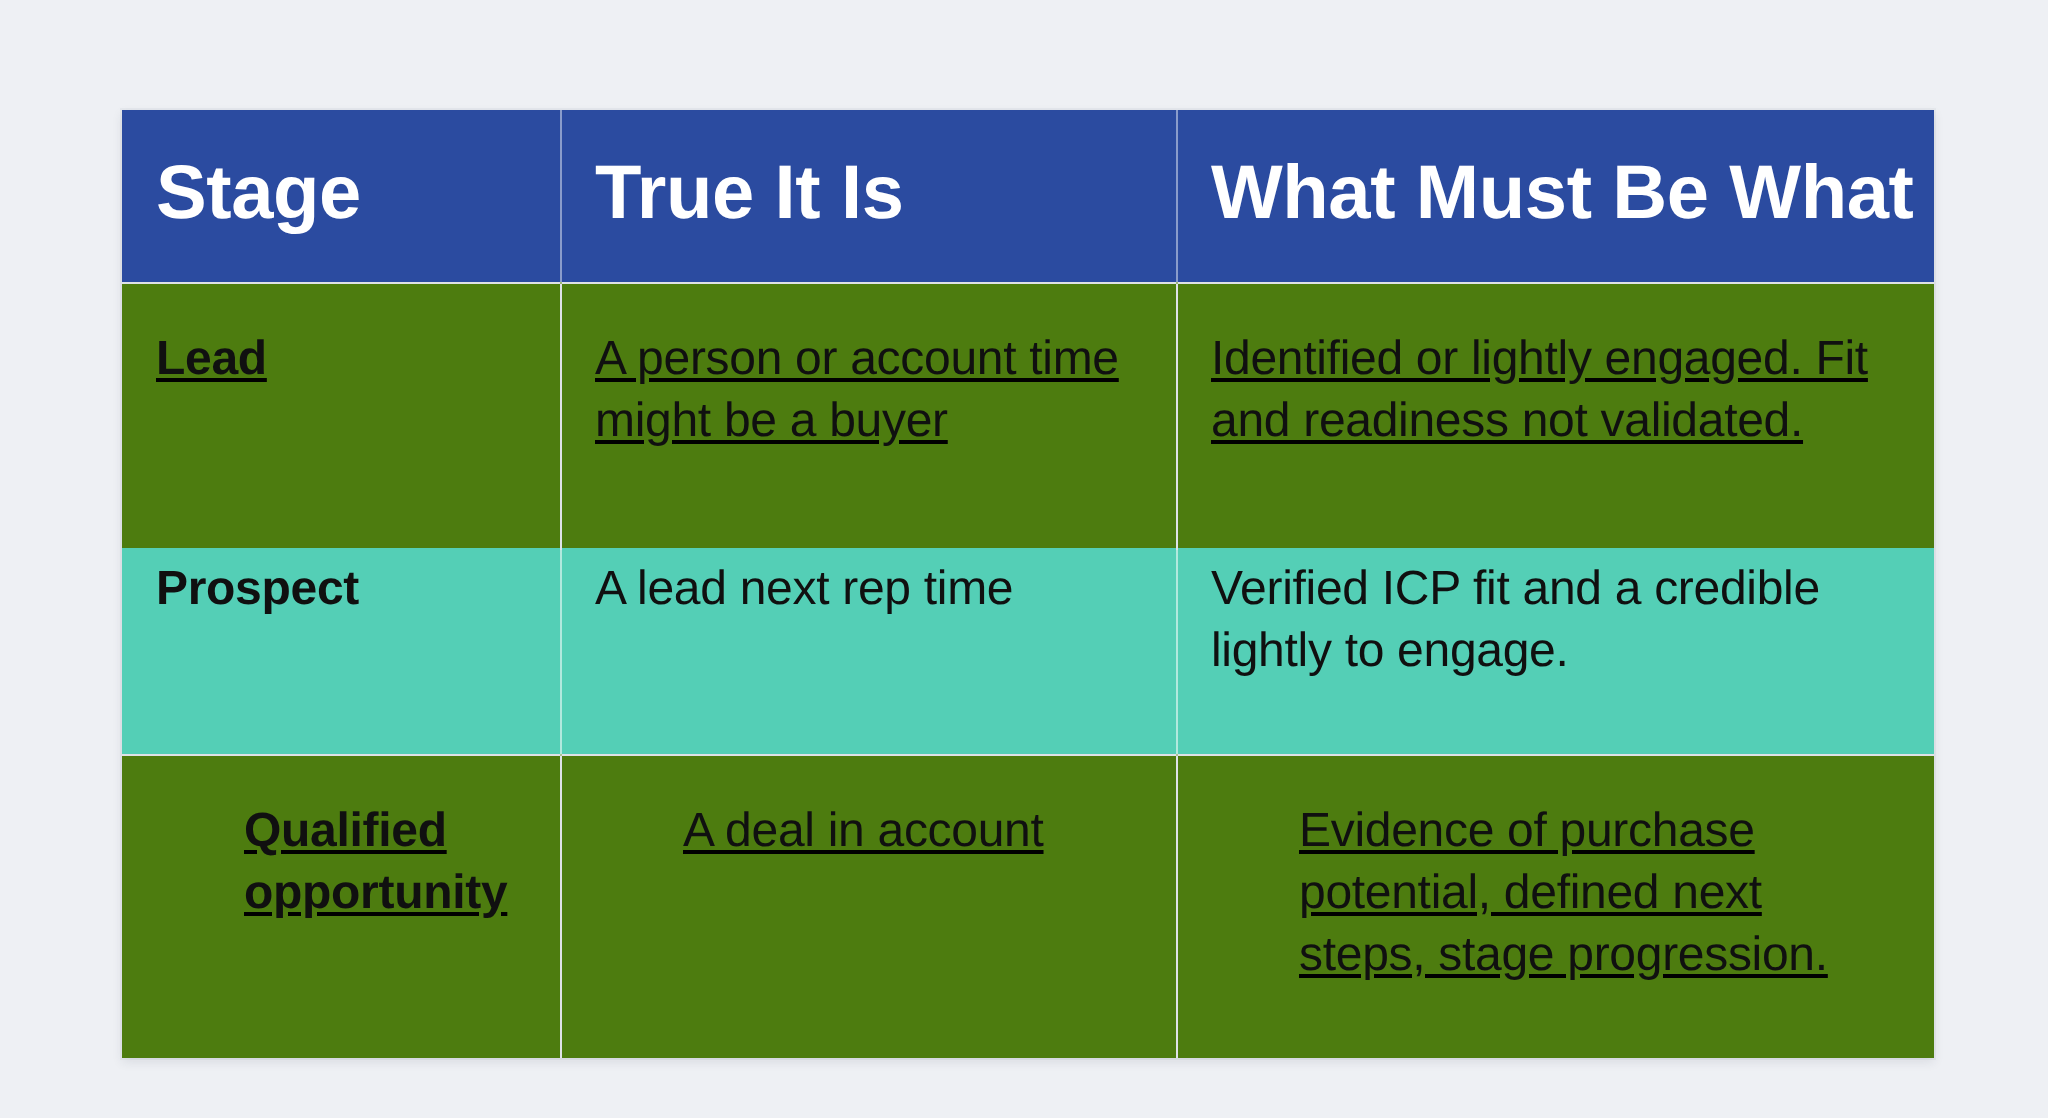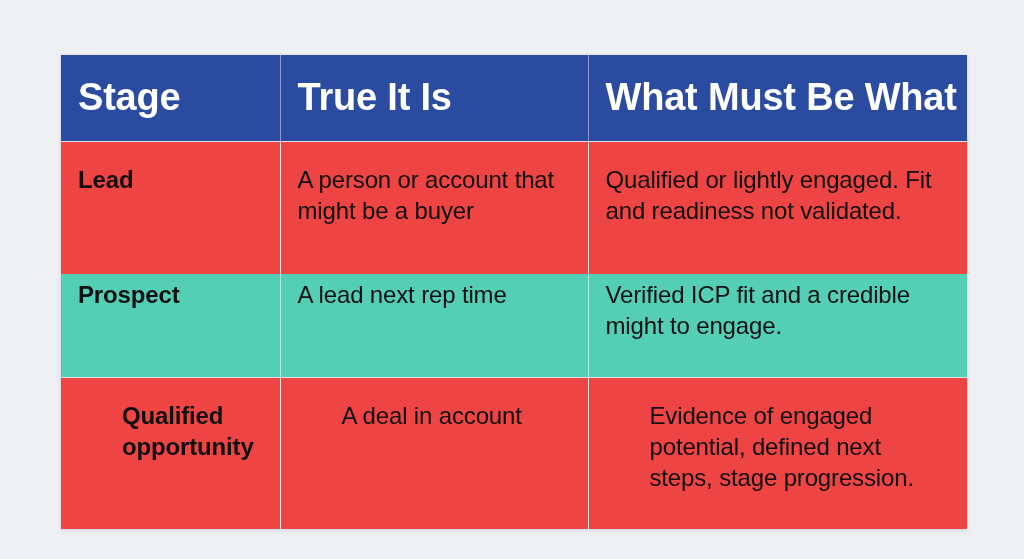--- a/index.html
+++ b/index.html
@@ -79,21 +79,21 @@
     border-top: 1px solid #dfe2e7;
     box-sizing: border-box;
   }
   tbody td:last-child {
     border-right: none;
   }
   tbody td.stage-cell {
     font-weight: bold;
   }
 
-  tbody tr.row-plain { background: #ef4444; }
+  tbody tr.row-plain { background: #4d7c0f; text-decoration: underline; }
   tbody tr.row-highlight { background: #54cfb6; }
 
   tbody tr.row-highlight td {
     border-right-color: rgba(255,255,255,0.55);
     border-top-color: #54cfb6;
   }
 
   
   .cell-inner {
     display: block;
@@ -129,48 +129,48 @@
         </tr>
       </thead>
 
       <tbody>
 
         <tr class="row-plain r-lead">
           <td class="stage-cell">
             <span class="cell-inner">Lead</span>
           </td>
           <td>
-            <span class="cell-inner">A person or account that might be a buyer</span>
+            <span class="cell-inner">A person or account time might be a buyer</span>
           </td>
           <td>
-            <span class="cell-inner">Qualified or lightly engaged. Fit and readiness not validated.</span>
+            <span class="cell-inner">Identified or lightly engaged. Fit and readiness not validated.</span>
           </td>
         </tr>
 
         <tr class="row-highlight r-prospect">
           <td class="stage-cell">
             <span class="cell-inner">Prospect</span>
           </td>
           <td>
             <span class="cell-inner">A lead next rep time</span>
           </td>
           <td>
-            <span class="cell-inner">Verified ICP fit and a credible might to engage.</span>
+            <span class="cell-inner">Verified ICP fit and a credible lightly to engage.</span>
           </td>
         </tr>
 
         <tr class="row-plain r-qualified">
           <td class="stage-cell">
             <span class="cell-inner">Qualified opportunity</span>
           </td>
           <td>
             <span class="cell-inner">A deal in account</span>
           </td>
           <td>
-            <span class="cell-inner">Evidence of engaged potential, defined next steps, stage progression.</span>
+            <span class="cell-inner">Evidence of purchase potential, defined next steps, stage progression.</span>
           </td>
         </tr>
 
       </tbody>
     </table>
   </div>
 
 </div>
 
 </body></html>

